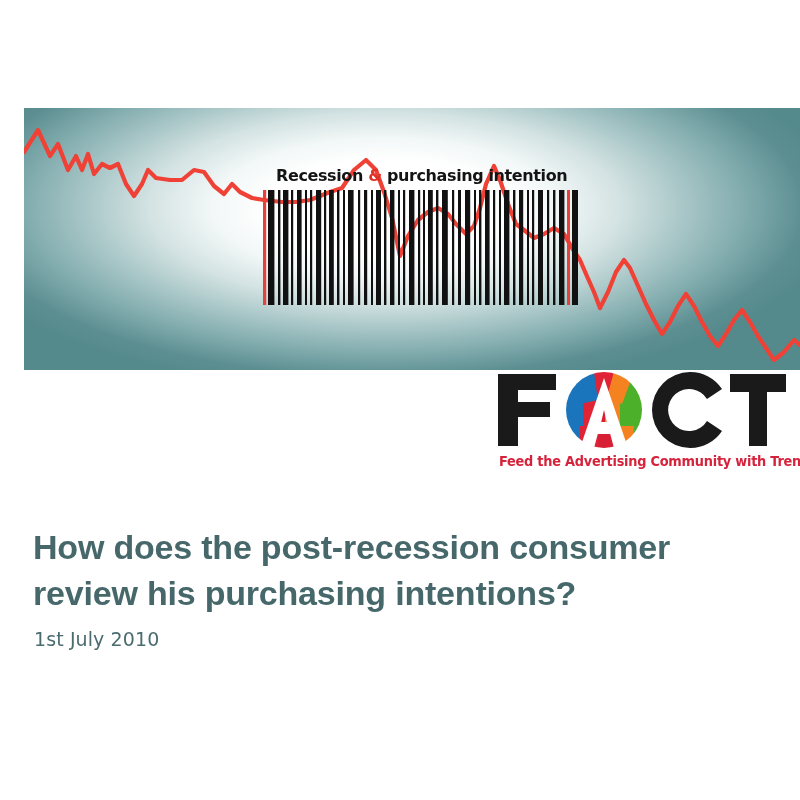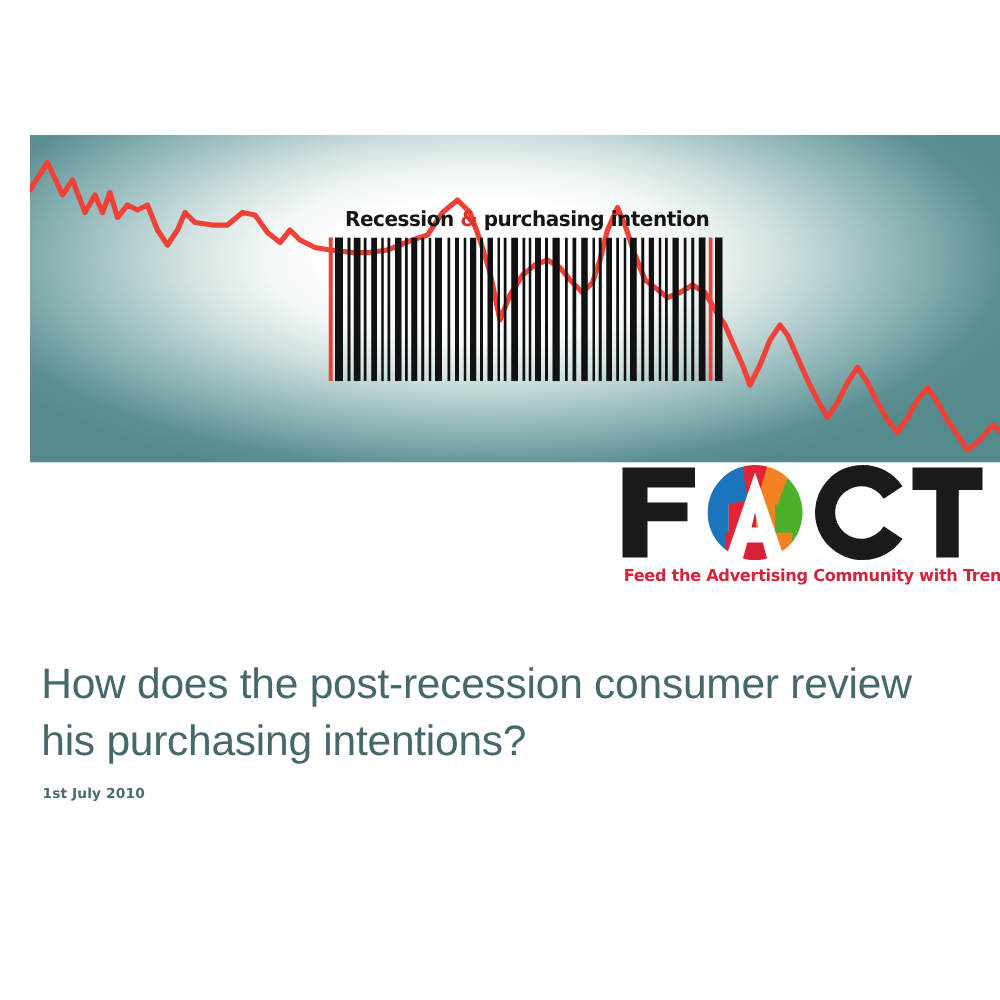--- a/index.html
+++ b/index.html
@@ -111,33 +111,33 @@
     transform-origin: center center;
   }
 
   
   #title {
     position: absolute;
     left: 33px;
     top: 524px;
     width: 730px;
     font-family: "Liberation Sans", sans-serif;
-    font-weight: normal;
+    font-weight: bold;
     font-size: 34px;
     line-height: 46px;
     color: #47686b;
     letter-spacing: -0.2px;
   }
   #subtitle {
     position: absolute;
     left: 34px;
     top: 628px;
     font-family: "DejaVu Sans", sans-serif;
-    font-weight: bold;
-    font-size: 11px;
+    font-weight: normal;
+    font-size: 19px;
     color: #4b6c6f;
     letter-spacing: 0.1px;
   }
 </style>
 </head>
 <body>
 
 <div id="banner">
   <div id="banner-bg"></div>
 

